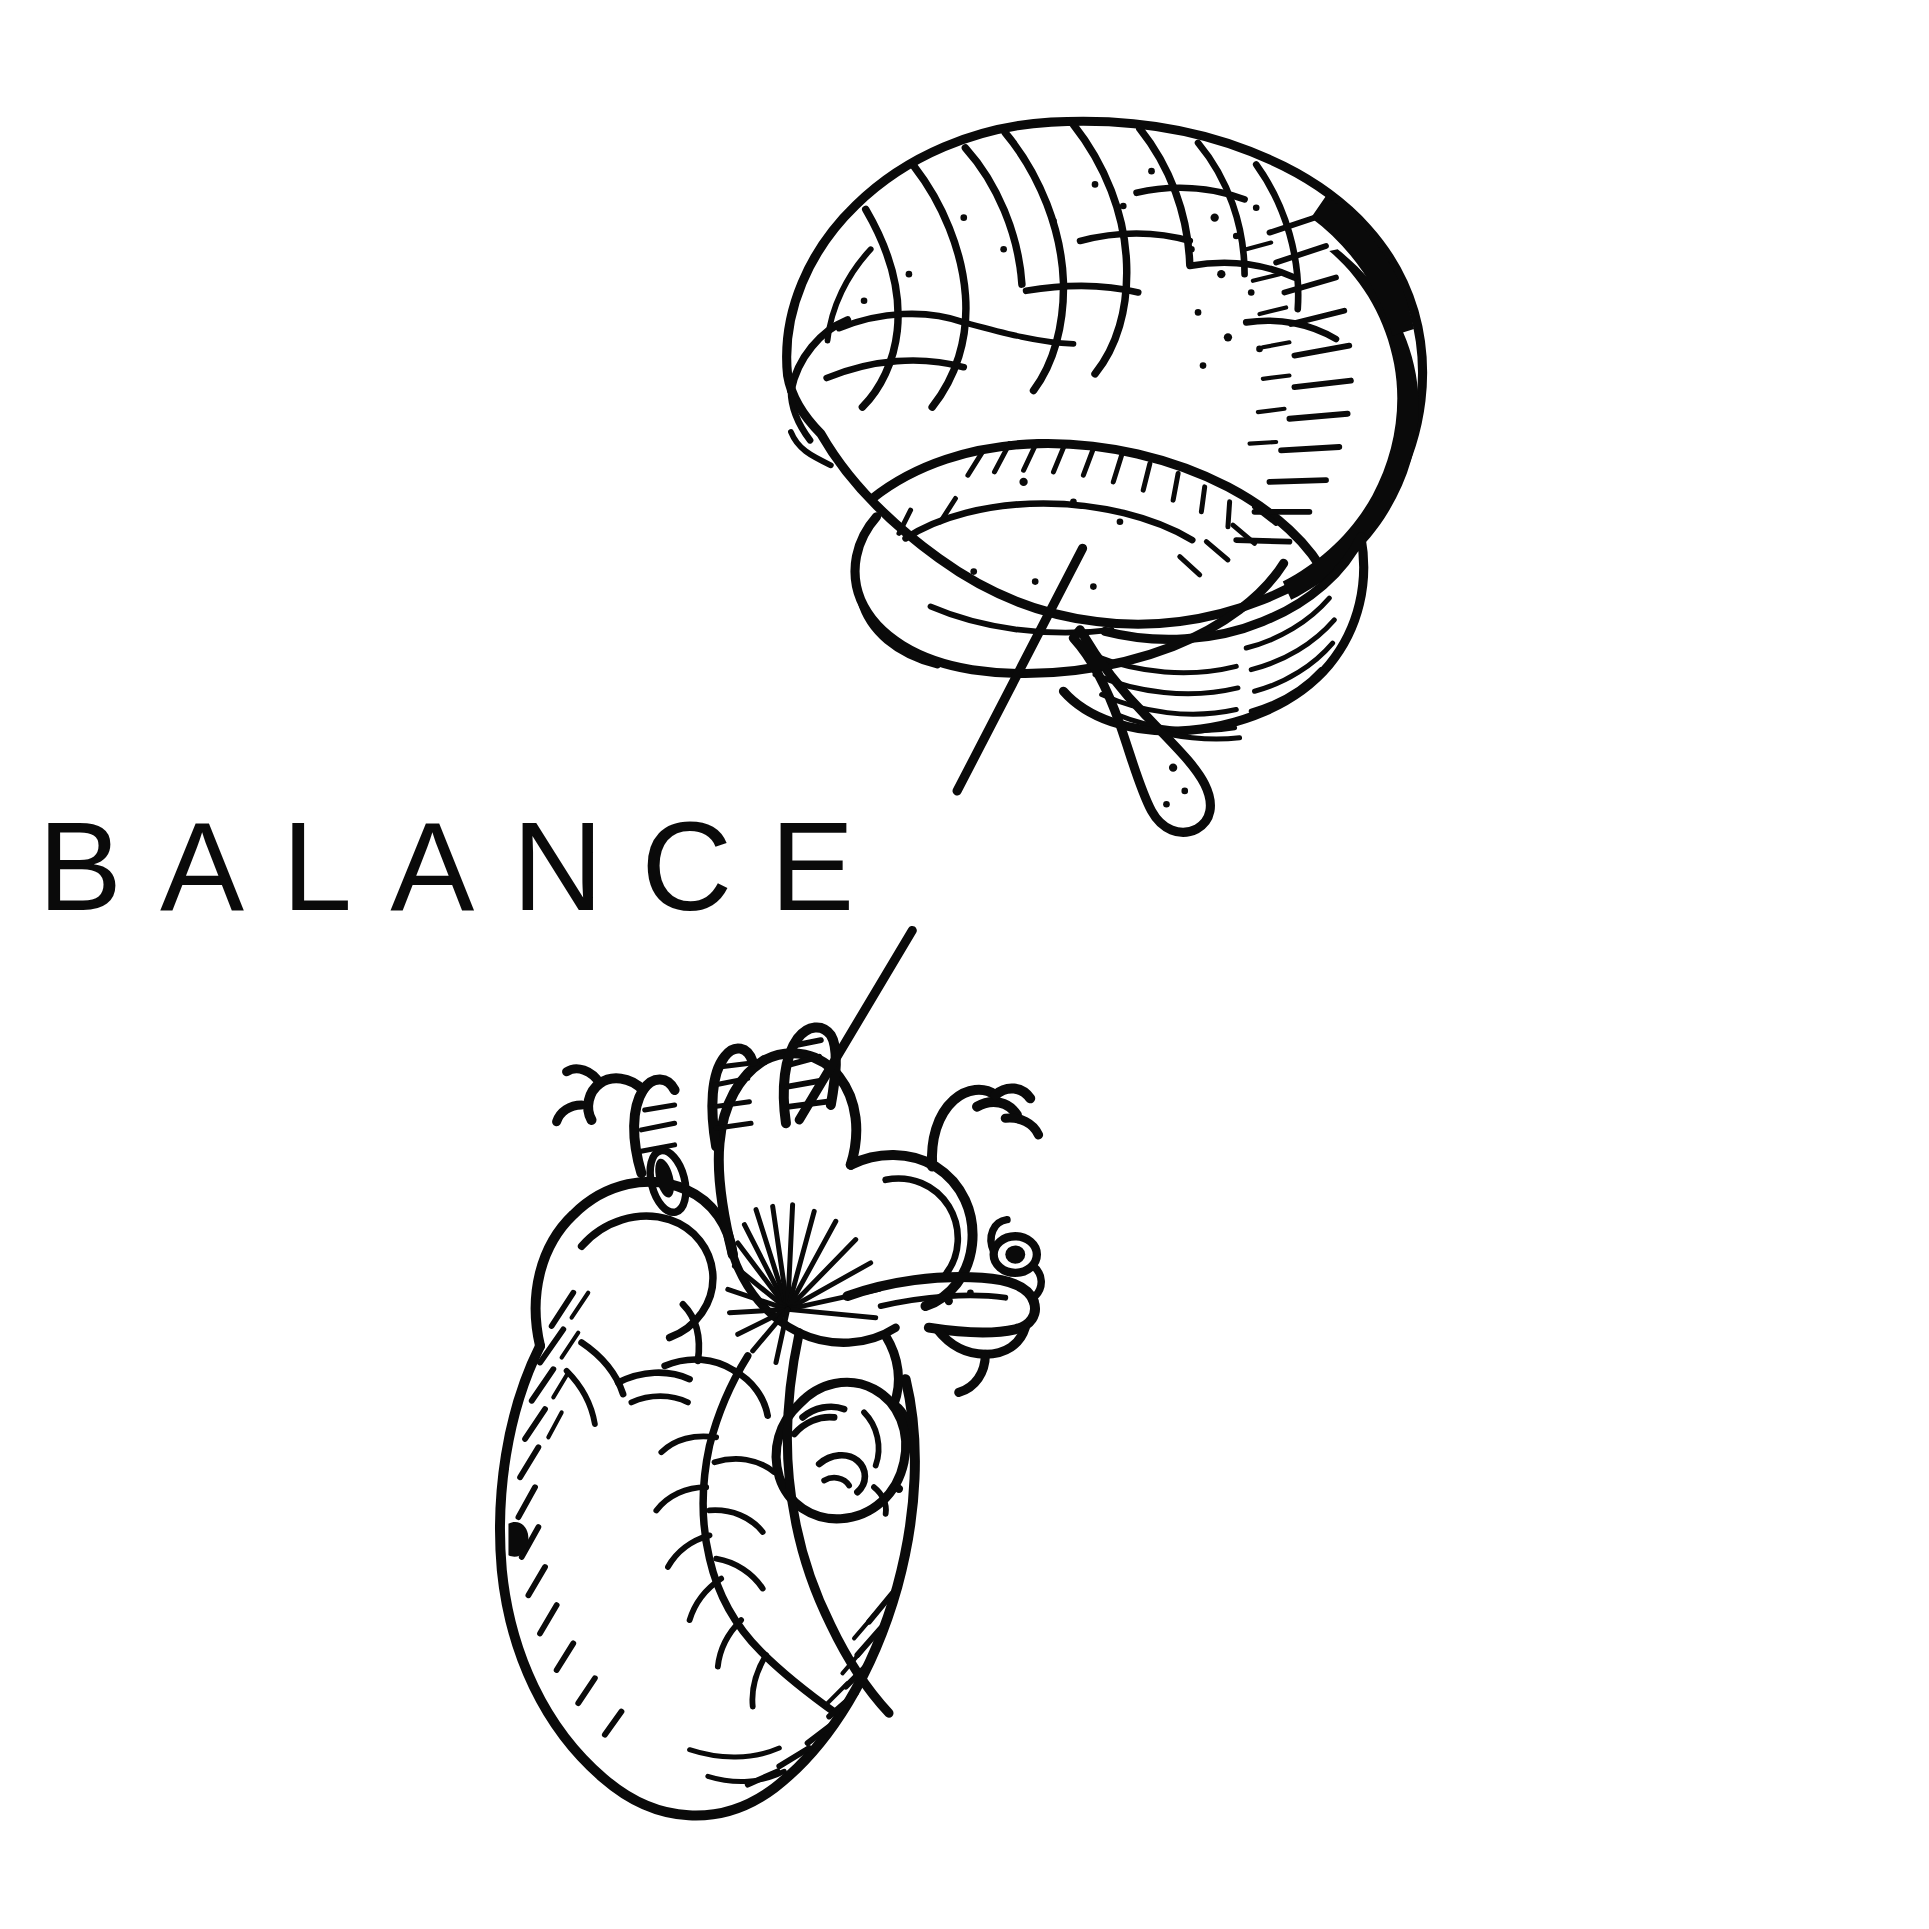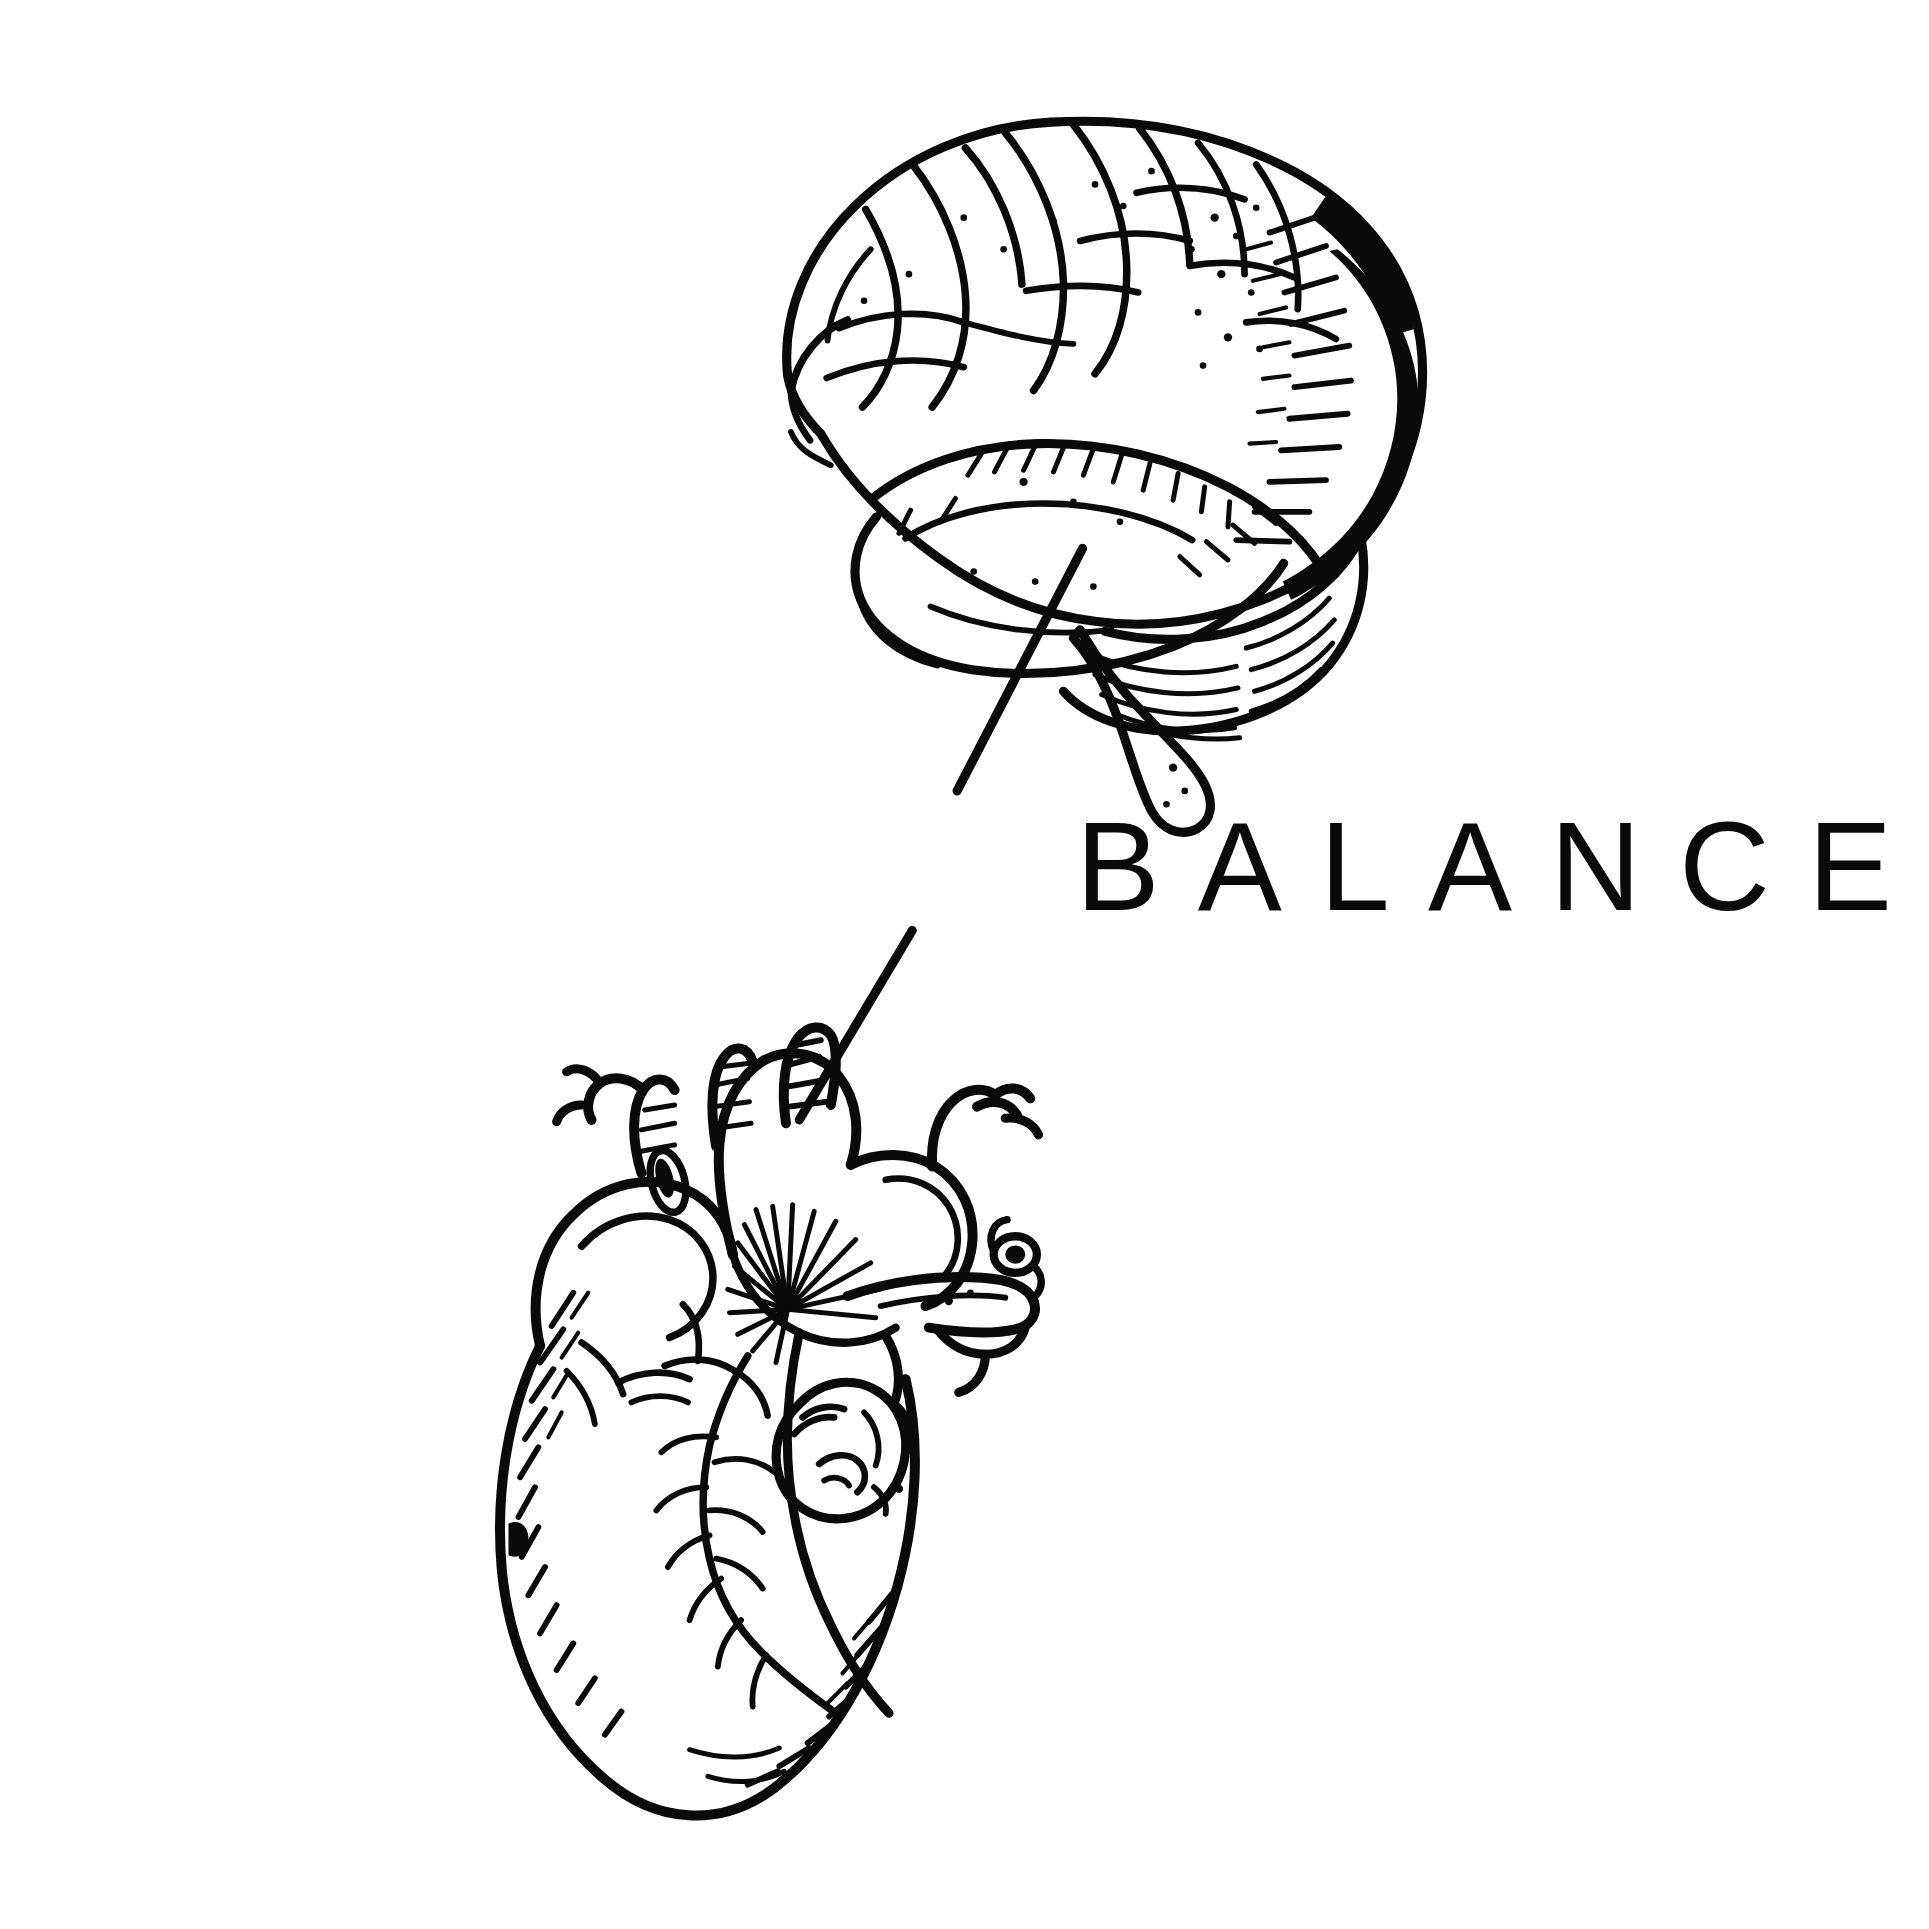--- a/index.html
+++ b/index.html
@@ -23,23 +23,23 @@
     position: absolute;
     top: 0;
     left: 0;
     width: 1930px;
     height: 1930px;
     display: block;
   }
   #wordmark {
     position: absolute;
     left: 0;
-    right: 0;
+    right: 18px;
     top: 804px;
-    text-align: right;
+    text-align: left;
     font-family: "Liberation Sans", sans-serif;
     font-size: 126px;
     font-weight: 400;
     letter-spacing: 38px;
     text-indent: 38px;
     line-height: 1;
     color: #0a0a0a;
     white-space: nowrap;
     user-select: none;
   }

